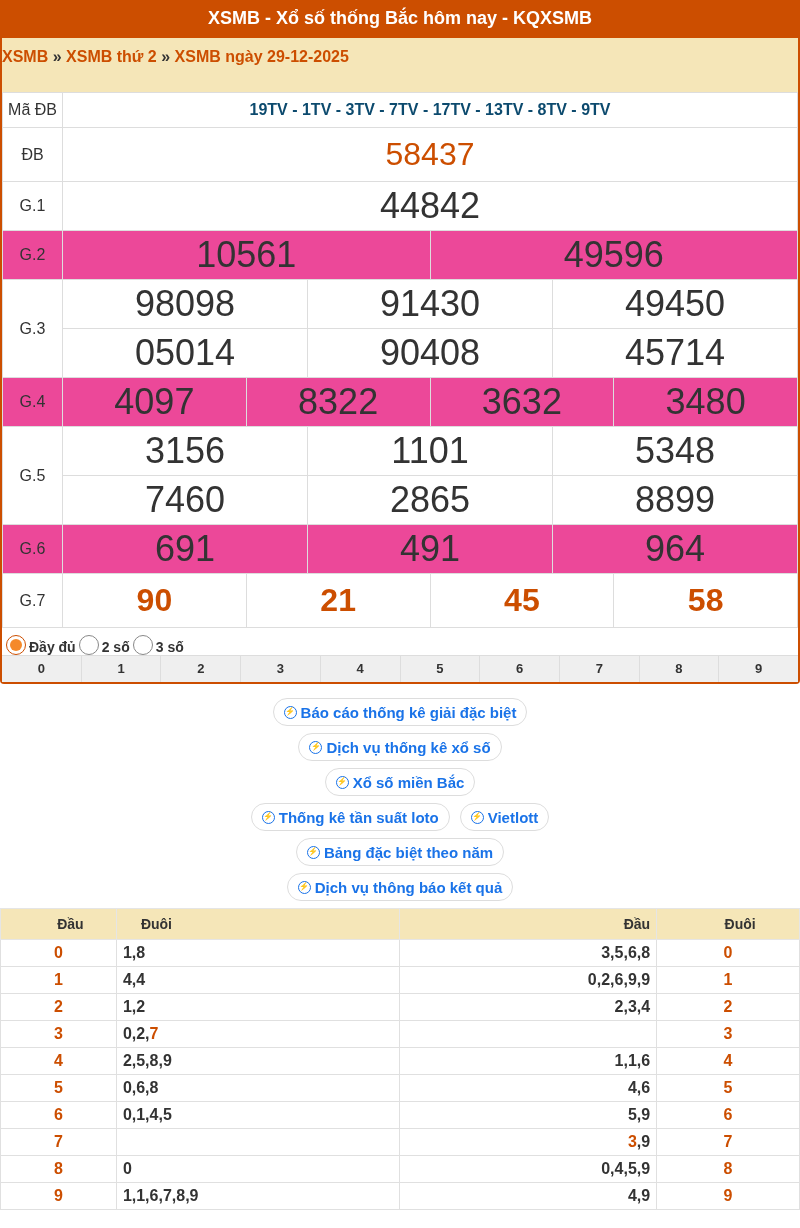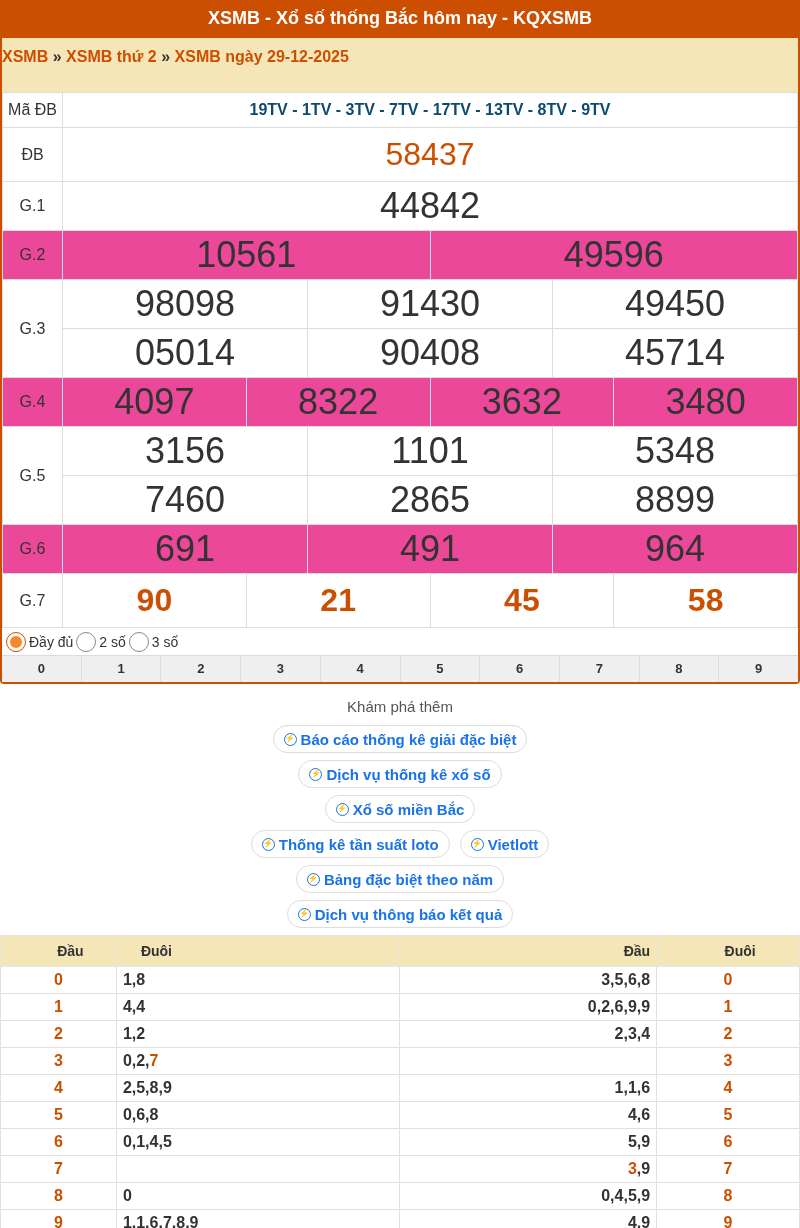--- a/index.html
+++ b/index.html
@@ -11,21 +11,21 @@
   .crumb a { color: #cc4e00; text-decoration: none; }
   table.kq { width: 100%; border-collapse: collapse; table-layout: fixed; }
   table.kq td { border: 1px solid #ddd; text-align: center; }
   table.kq td.lbl { width: 60px; font-size: 16px; color: #333; }
   .row-gray td { background: #ec4899; }
   .num { font-size: 36px; font-weight: normal; color: #333; height: 49px; }
   .red { color: #cc4e00; }
   .madb { color: #0c4a6e; font-size: 16px; font-weight: bold; height: 35px; margin-top: 36px; }
   .db { font-size: 32px; font-weight: normal; color: #cc4e00; height: 54px; }
   .g7 { font-size: 32px; font-weight: bold; color: #cc4e00; height: 54px; }
-  .radios { height: 28px; display: flex; align-items: center; padding-left: 4px; font-size: 14px; font-weight: normal; gap: 3px; border-bottom: 1px solid #ddd; }
+  .radios { height: 28px; display: flex; align-items: flex-end; padding-left: 4px; font-size: 14px; font-weight: bold; gap: 3px; border-bottom: 1px solid #ddd; }
   .radio { width: 20px; height: 20px; border-radius: 50%; border: 1px solid #888; display: inline-block; position: relative; background: #fff; }
   .radio.on { border-color: #cc4e00; }
   .radio.on::after { content: ""; position: absolute; left: 3px; top: 3px; width: 12px; height: 12px; border-radius: 50%; background: #f5892a; }
   .digits { display: flex; background: #efefef; height: 26px; }
   .digits div { flex: 1; text-align: center; line-height: 26px; font-size: 13px; font-weight: bold; border-right: 1px solid #ddd; }
   .digits div:last-child { border-right: none; }
   .explore { text-align: center; margin-top: 14px; }
   .explore h3 { font-size: 15px; font-weight: normal; color: #555; margin-bottom: 10px; }
   .pill-row { display: flex; justify-content: center; gap: 10px; margin-bottom: 7px; }
   .pill { display: inline-flex; align-items: center; gap: 4px; height: 28px; padding: 0 10px; border: 1px solid #ddd; border-radius: 14px; color: #1a73e8; font-size: 15px; font-weight: bold; }
@@ -145,21 +145,20 @@
     <div>4</div>
     <div>5</div>
     <div>6</div>
     <div>7</div>
     <div>8</div>
     <div>9</div>
   </div>
 </div>
 
 <div class="explore">
-  <h3>Khám phá thêm</h3>
   <div class="pill-row">
     <a class="pill">
         <span class="bolt">⚡</span>
         <span>Báo cáo thống kê giải đặc biệt</span>
       </a>
   </div>
   <div class="pill-row">
     <a class="pill">
         <span class="bolt">⚡</span>
         <span>Dịch vụ thống kê xổ số</span>

